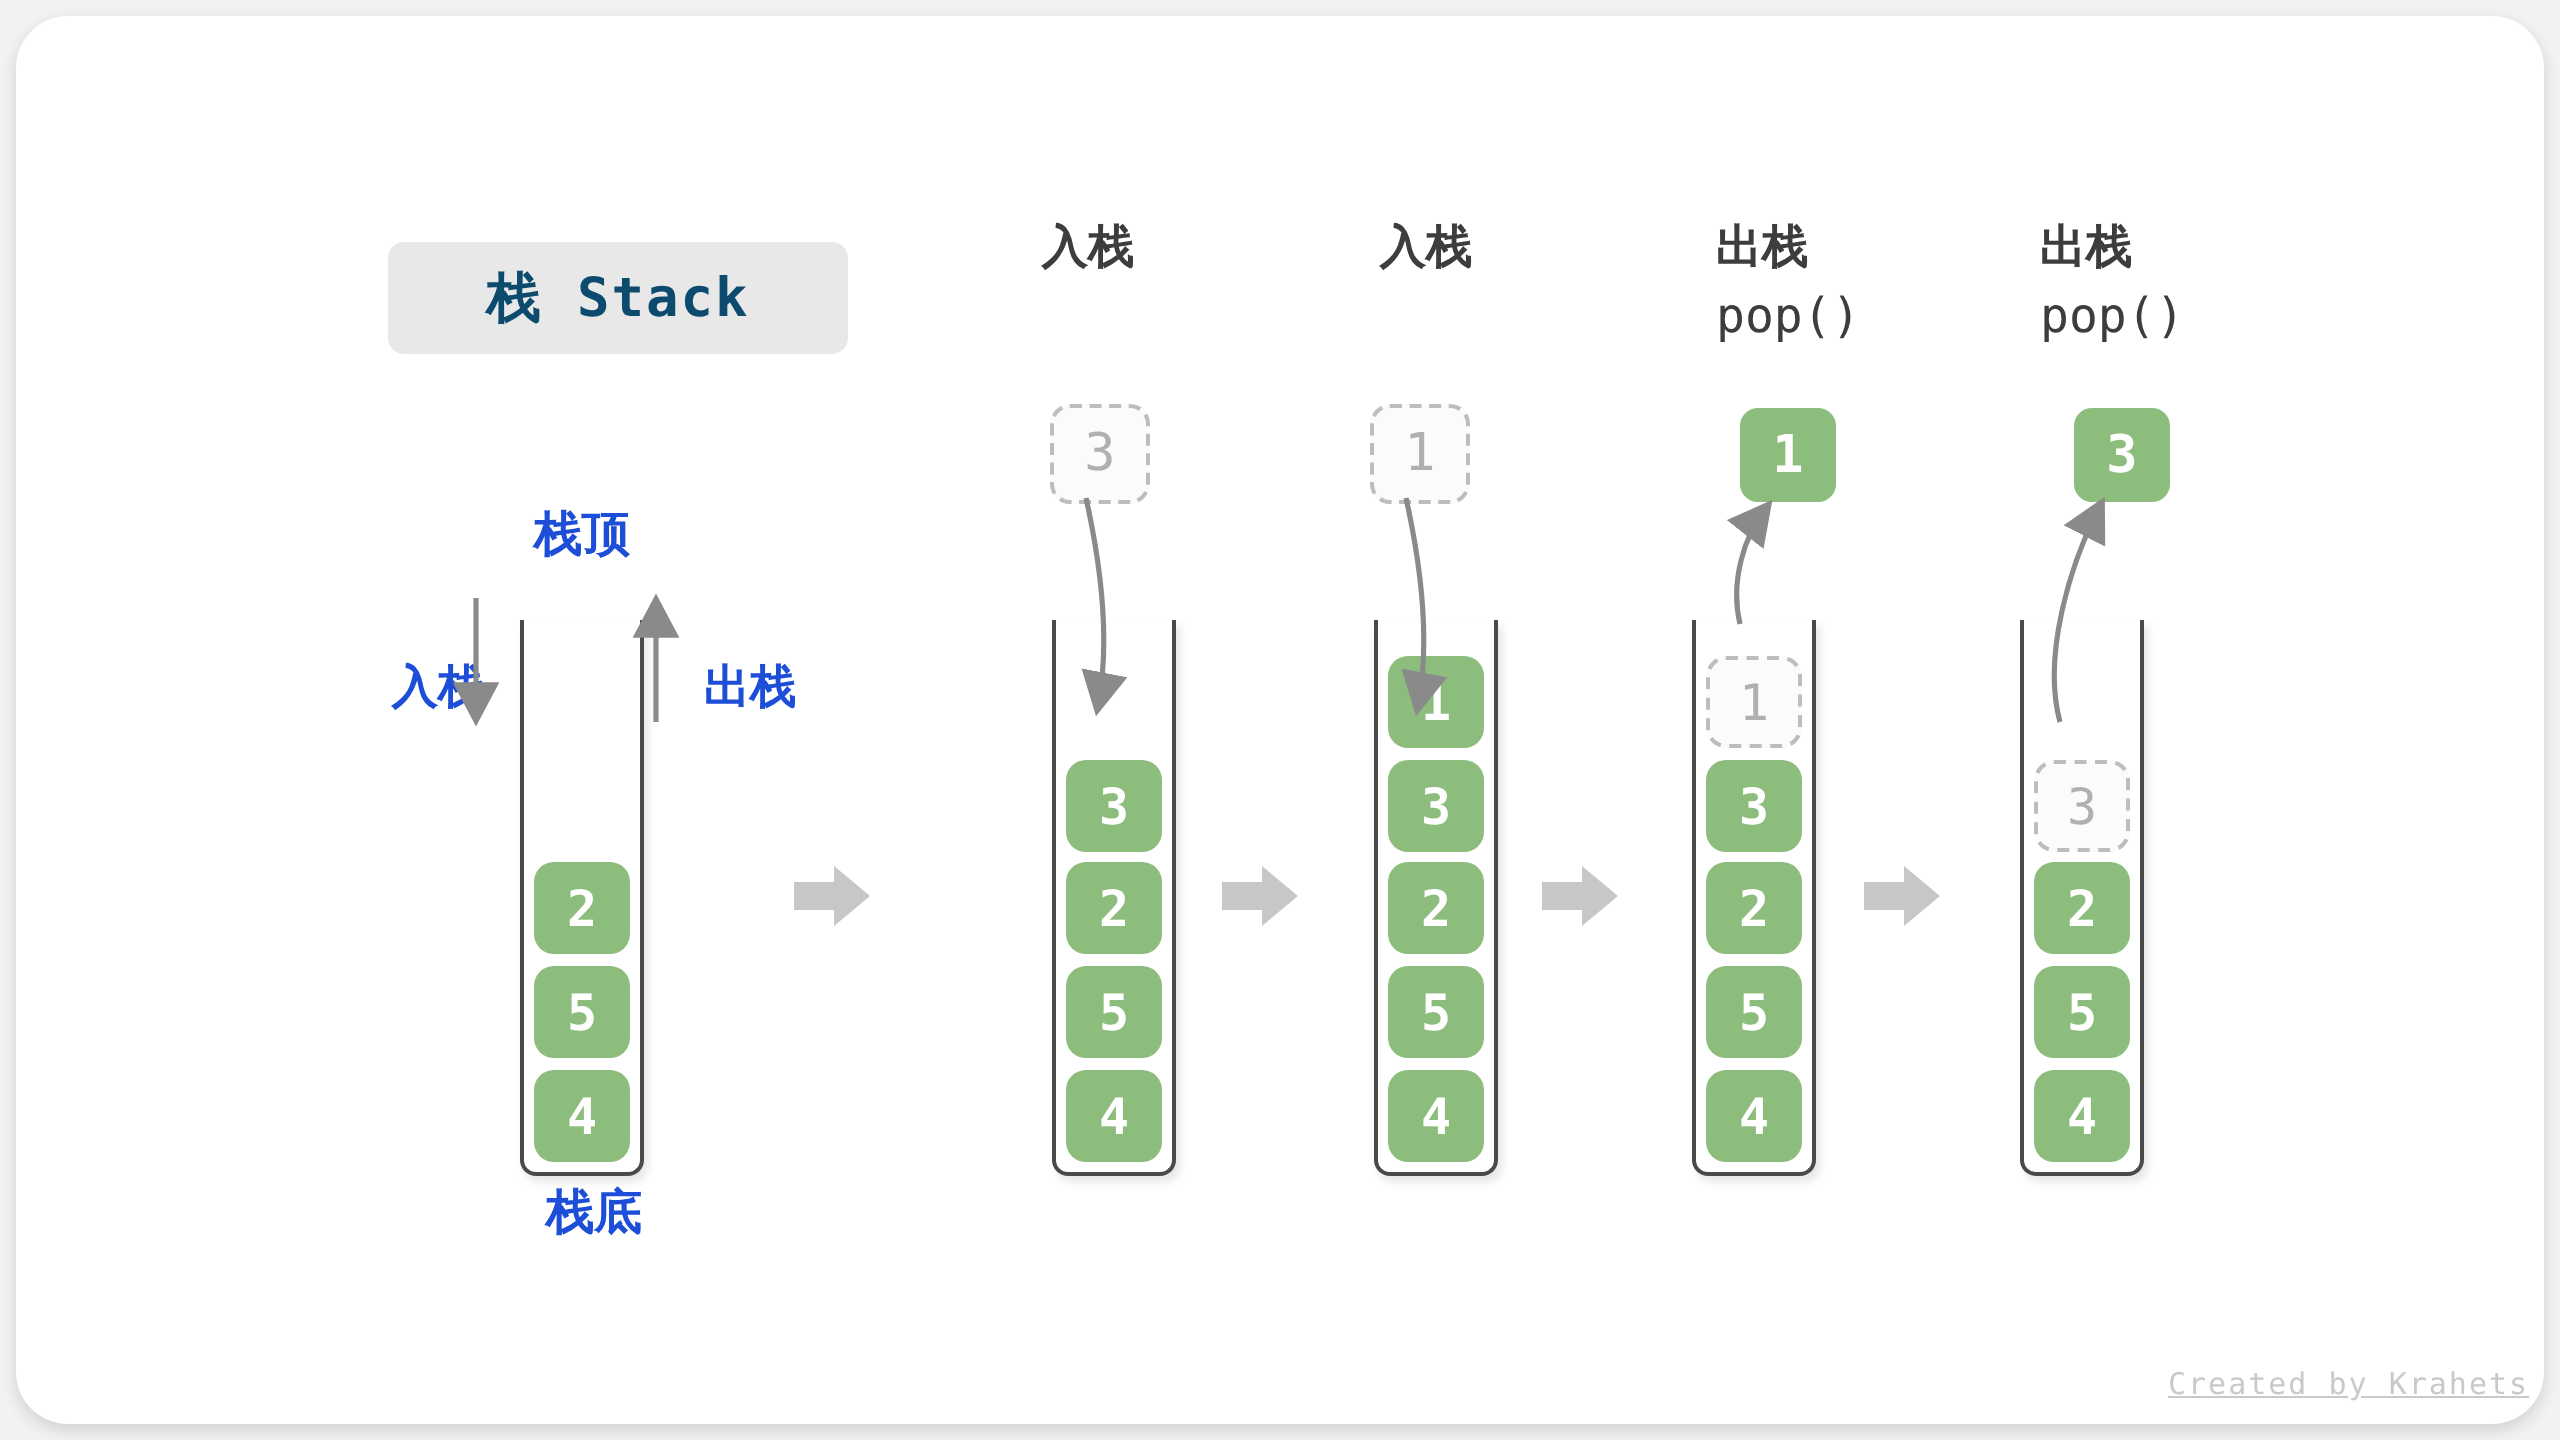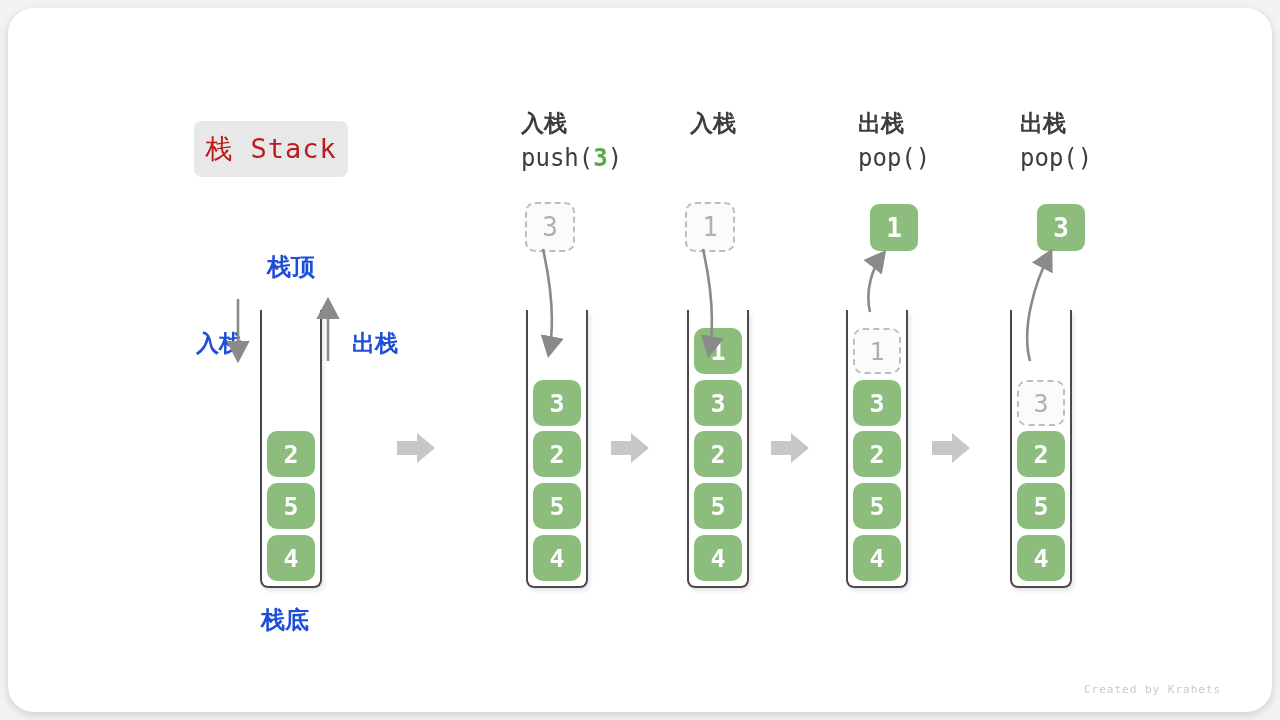--- a/index.html
+++ b/index.html
@@ -15,28 +15,28 @@
     left: 8px; top: 8px;
     width: 1264px; height: 704px;
     background: #ffffff;
     border-radius: 26px;
     box-shadow: 0 3px 8px rgba(0,0,0,0.14);
   }
   
   .title-badge {
     position: absolute;
     left: 186px; top: 113px;
-    width: 154px; height: 56px;
+    width: 230px; height: 56px;
     background: #e8e8e8;
     border-radius: 8px;
     display: flex; align-items: center; justify-content: center;
     font-family: "DejaVu Sans Mono", monospace;
     font-size: 27px;
-    font-weight: normal;
-    color: #b91c1c;
+    font-weight: bold;
+    color: #0c4a6e;
     letter-spacing: 1px;
   }
   
   .op {
     position: absolute;
     top: 104px;
     width: 160px;
     line-height: 1;
   }
   .op .cn {
@@ -118,50 +118,50 @@
   .slot-4 { top: 225px; }
 
   
   .cn-label {
     position: absolute;
     font-size: 24px;
     font-weight: bold;
     color: #1d4ed8;
   }
   .lbl-top    { left: 253px; top: 243px; width: 60px; text-align: center; }
-  .lbl-bottom { left: 253px; top: 596px; width: 60px; text-align: left; }
+  .lbl-bottom { left: 253px; top: 582px; width: 60px; text-align: right; }
   .lbl-push   { left: 188px; top: 320px; font-size: 23px; }
   .lbl-pop    { left: 344px; top: 320px; font-size: 23px; }
 
   .arrows-layer {
     position: absolute;
     left: 0; top: 0;
     width: 1280px; height: 720px;
     pointer-events: none;
   }
 
   .footer {
     position: absolute;
     left: 1076px; top: 675px;
     font-family: "DejaVu Sans Mono", monospace;
-    font-size: 11px;
+    font-size: 15px;
     color: #c9c9c9;
     letter-spacing: 1px;
+    text-decoration: underline;
   }
 </style>
 </head>
 <body>
 
 <div class="card">
 
   <div class="title-badge">栈 Stack</div>
 
   <div class="op op1">
     <div class="cn">入栈</div>
-    <div class="code"><span>push(</span><span class="arg">3</span><span>)</span></div>
   </div>
   <div class="op op2">
     <div class="cn">入栈</div>
   </div>
   <div class="op op3">
     <div class="cn">出栈</div>
     <div class="code"><span>pop(</span><span class="arg"></span><span>)</span></div>
   </div>
   <div class="op op4">
     <div class="cn">出栈</div>

